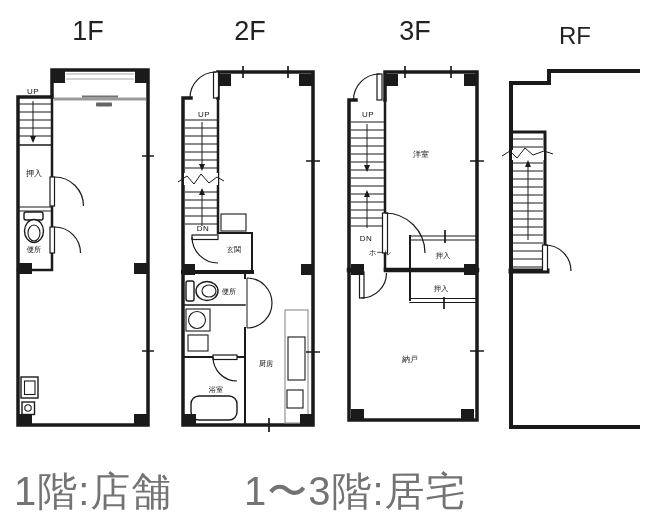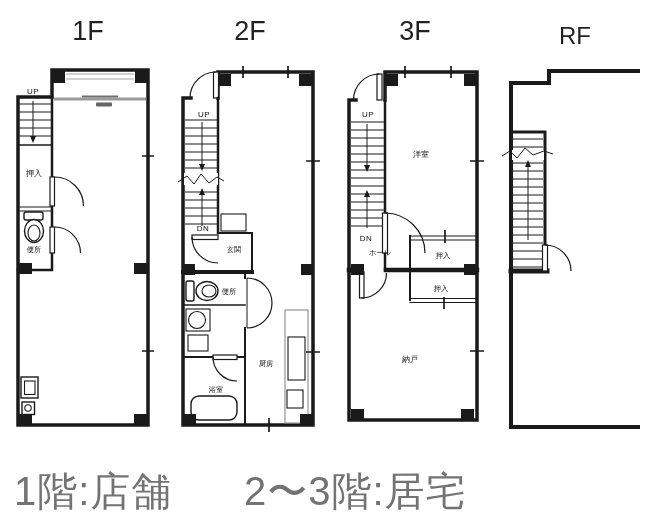--- a/index.html
+++ b/index.html
@@ -209,14 +209,14 @@
     <polyline class="thinline" points="502,156 510,151 517,158 525,148 533,155 544,151 553,154"></polyline>
     <path class="thinline" d="M 528 166 V 240"></path>
     <polygon class="tri" points="528,160 525,167 531,167"></polygon>
 
     <rect class="leaf" x="542.5" y="245" width="5" height="26"></rect>
     <path class="arc" d="M 545 245 A 26 26 0 0 1 571 271"></path>
   </g>
 </svg>
 
 <div class="caption" style="left:14px">1階:店舗</div>
-<div class="caption" style="left:244px">2〜3階:居宅</div>
+<div class="caption" style="left:244px">1〜3階:居宅</div>
 </div>
 
 </body></html>

